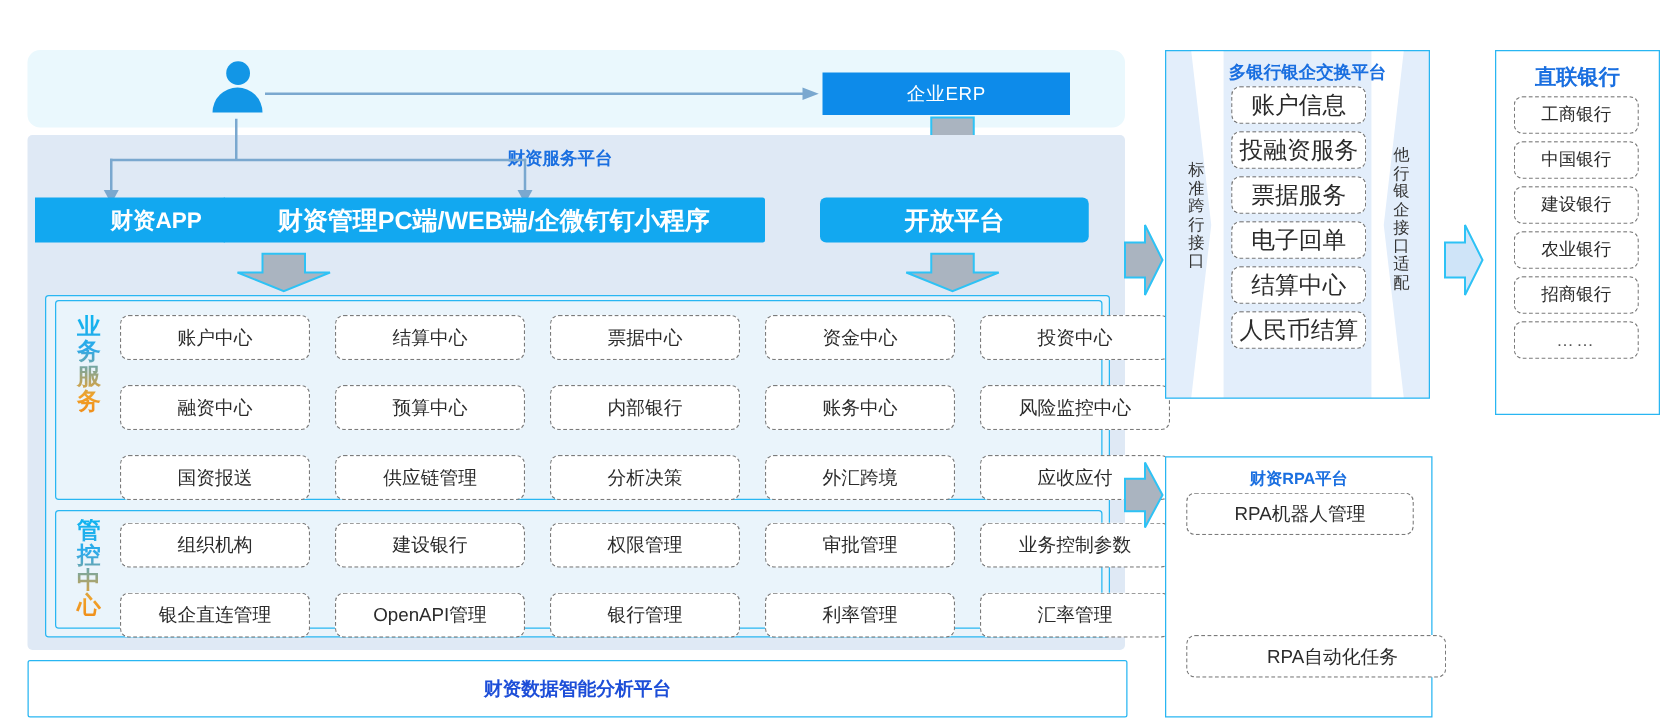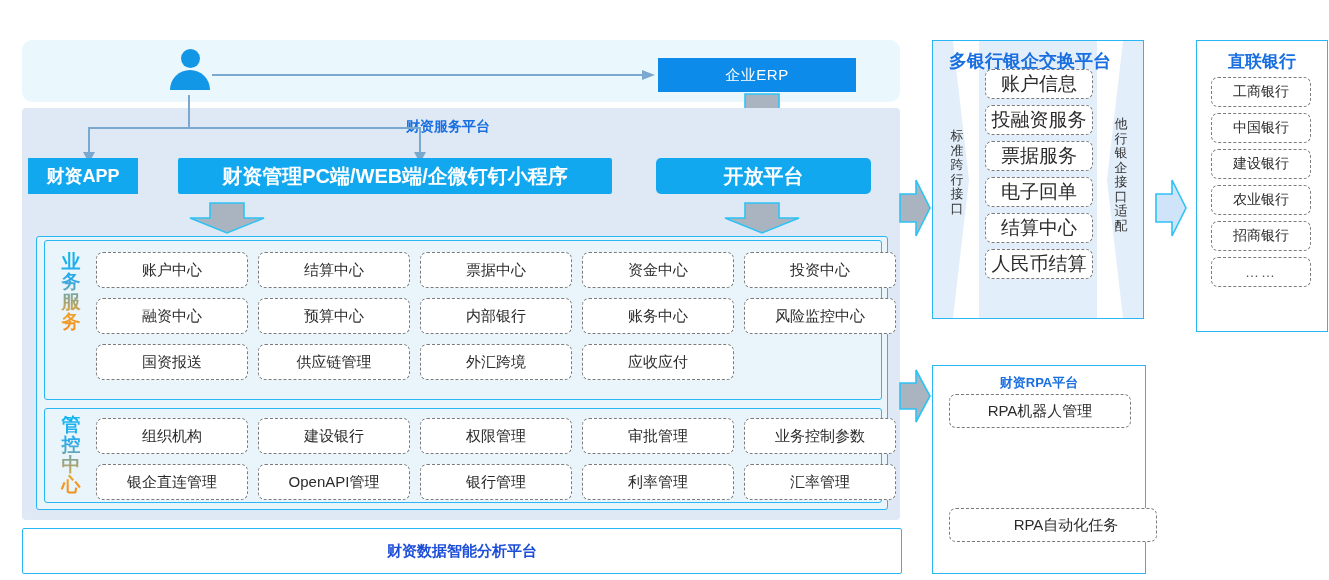--- a/index.html
+++ b/index.html
@@ -50,21 +50,21 @@
   .tree .v2{position:absolute;left:339px;top:32px;width:1.6px;height:27px;background:#7aa8cf;}
   .tree .a1{position:absolute;left:3px;top:57px;width:0;height:0;
      border-left:6px solid transparent;border-right:6px solid transparent;border-top:11px solid #7aa8cf;}
   .tree .a2{position:absolute;left:334px;top:57px;width:0;height:0;
      border-left:6px solid transparent;border-right:6px solid transparent;border-top:11px solid #7aa8cf;}
 
   .blue-btn{
     position:absolute;background:#12a8f0;color:#fff;font-weight:bold;
     display:flex;align-items:center;justify-content:center;white-space:nowrap;
   }
-  .btn-app{left:28px;top:158px;width:110px;height:36px;font-size:18px;}
+  .btn-app{left:28px;top:158px;width:110px;height:36px;font-size:18px;padding-left:42px;}
   .btn-pc {left:178px;top:158px;width:434px;height:36px;font-size:20px;border-radius:2px;}
   .btn-open{left:656px;top:158px;width:215px;height:36px;font-size:20px;border-radius:5px;}
 
   
   .gdown{position:absolute;width:78px;height:34px;}
   .gdown svg{display:block;}
   .gd-1{left:188px;top:201px;}
   .gd-2{left:723px;top:201px;}
   .gd-erp{left:723px;top:92px;}
 
@@ -86,21 +86,21 @@
     text-align:center;
     background:linear-gradient(180deg,#0fb4f0 0%,#2fa9e8 35%,#f0a22a 80%,#f08c18 100%);
     -webkit-background-clip:text;background-clip:text;color:transparent;
     -webkit-text-fill-color:transparent;
   }
   .vlabel-a{left:56px;top:252px;}
   .vlabel-b{left:56px;top:415px;}
   .vlabel span{display:block;}
 
   .grid{position:absolute;display:grid;grid-template-columns:repeat(5,152px);
-        column-gap:10px;row-gap:10px;}
+        column-gap:10px;row-gap:10px;gap:20px;}
   .grid-a{left:96px;top:252px;}
   .grid-b{left:96px;top:418px;}
   .cell{
     height:34px;border:1.4px dashed #7b7b7b;border-radius:7px;background:#ffffff;
     display:flex;align-items:center;justify-content:center;
     font-size:15px;color:#2b2b2b;white-space:nowrap;
   }
 
   .bottom-bar{
     position:absolute;left:22px;top:528px;width:878px;height:44px;
@@ -110,22 +110,22 @@
   }
 
   
   .exch{
     position:absolute;left:932px;top:40px;width:210px;height:277px;
     background:#e3eefb;border:1px solid #29b6f2;overflow:hidden;
   }
   .exch .bowtie-l{position:absolute;left:0;top:0;width:46px;height:277px;}
   .exch .bowtie-r{position:absolute;right:0;top:0;width:46px;height:277px;}
   .exch-title{
-    position:absolute;left:0;right:0;top:8px;text-align:left;
-    font-size:18px;font-weight:bold;color:#1a6fe0;padding-left:16px;
+    position:absolute;left:0;right:0;top:8px;text-align:center;
+    font-size:14px;font-weight:bold;color:#1a6fe0;padding-left:16px;
   }
   .exch-side{
     position:absolute;width:20px;font-size:13px;color:#333;line-height:1.12;
     text-align:center;
   }
   .exch-side span{display:block;}
   .exch-side-l{left:14px;top:88px;}
   .exch-side-r{left:178px;top:76px;}
   .exch-list{position:absolute;left:52px;top:28px;width:108px;
      display:flex;flex-direction:column;gap:6px;}
@@ -239,20 +239,21 @@
     <div class="cell">票据中心</div>
     <div class="cell">资金中心</div>
     <div class="cell">投资中心</div>
     <div class="cell">融资中心</div>
     <div class="cell">预算中心</div>
     <div class="cell">内部银行</div>
     <div class="cell">账务中心</div>
     <div class="cell">风险监控中心</div>
     <div class="cell">国资报送</div>
     <div class="cell">供应链管理</div>
+    <div class="cell">分析决策</div>
     <div class="cell">外汇跨境</div>
     <div class="cell">应收应付</div>
   </div>
 
   <div class="grid grid-b">
     <div class="cell">组织机构</div>
     <div class="cell">建设银行</div>
     <div class="cell">权限管理</div>
     <div class="cell">审批管理</div>
     <div class="cell">业务控制参数</div>

